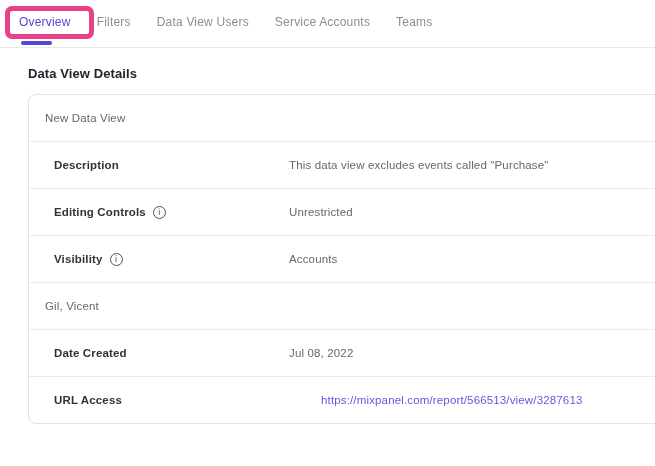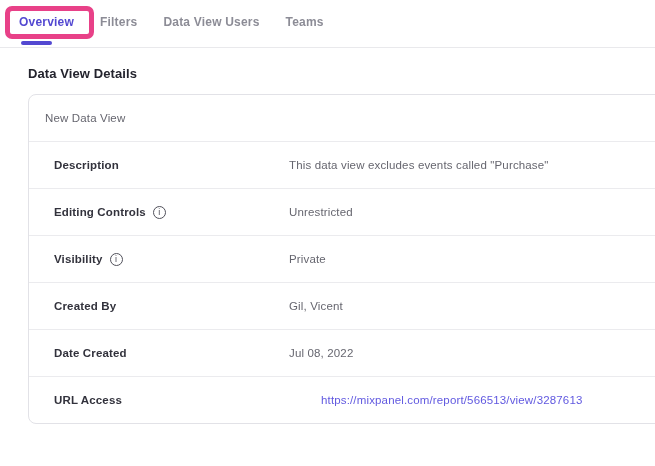--- a/index.html
+++ b/index.html
@@ -16,21 +16,21 @@
     position: relative;
     height: 48px;
   }
   .tabs {
     position: absolute;
     left: 19px;
     top: 15px;
     display: flex;
     gap: 26px;
     font-size: 12px;
-    font-weight: 700;
+    font-weight: 400;
     color: #8c8c96;
     letter-spacing: 0.2px;
     white-space: nowrap;
   }
   .tab { cursor: pointer; }
   .tab.active { color: #5348d1; }
   .tab-underline {
     position: absolute;
     left: 21px;
     top: 41px;
@@ -119,20 +119,21 @@
   }
 </style>
 </head>
 <body>
 
 <div class="tab-bar">
   <div class="tabs">
     <span class="tab active">Overview</span>
     <span class="tab">Filters</span>
     <span class="tab">Data View Users</span>
+    <span class="tab">Service Accounts</span>
     <span class="tab">Teams</span>
   </div>
   <div class="tab-underline"></div>
   <div class="tab-divider"></div>
   <div class="annotation-box"></div>
 </div>
 
 <div class="section-title">Data View Details</div>
 
 <div class="card">
@@ -154,27 +155,24 @@
       <span class="info-icon">i</span>
     </div>
     <div class="row-value">Unrestricted</div>
   </div>
 
   <div class="row">
     <div class="row-label">
       <span>Visibility</span>
       <span class="info-icon">i</span>
     </div>
-    <div class="row-value">Private</div>
+    <div class="row-value">Accounts</div>
   </div>
 
   <div class="row">
-    <div class="row-label">
-      <span>Created By</span>
-    </div>
     <div class="row-value">Gil, Vicent</div>
   </div>
 
   <div class="row">
     <div class="row-label">
       <span>Date Created</span>
     </div>
     <div class="row-value">Jul 08, 2022</div>
   </div>
 

